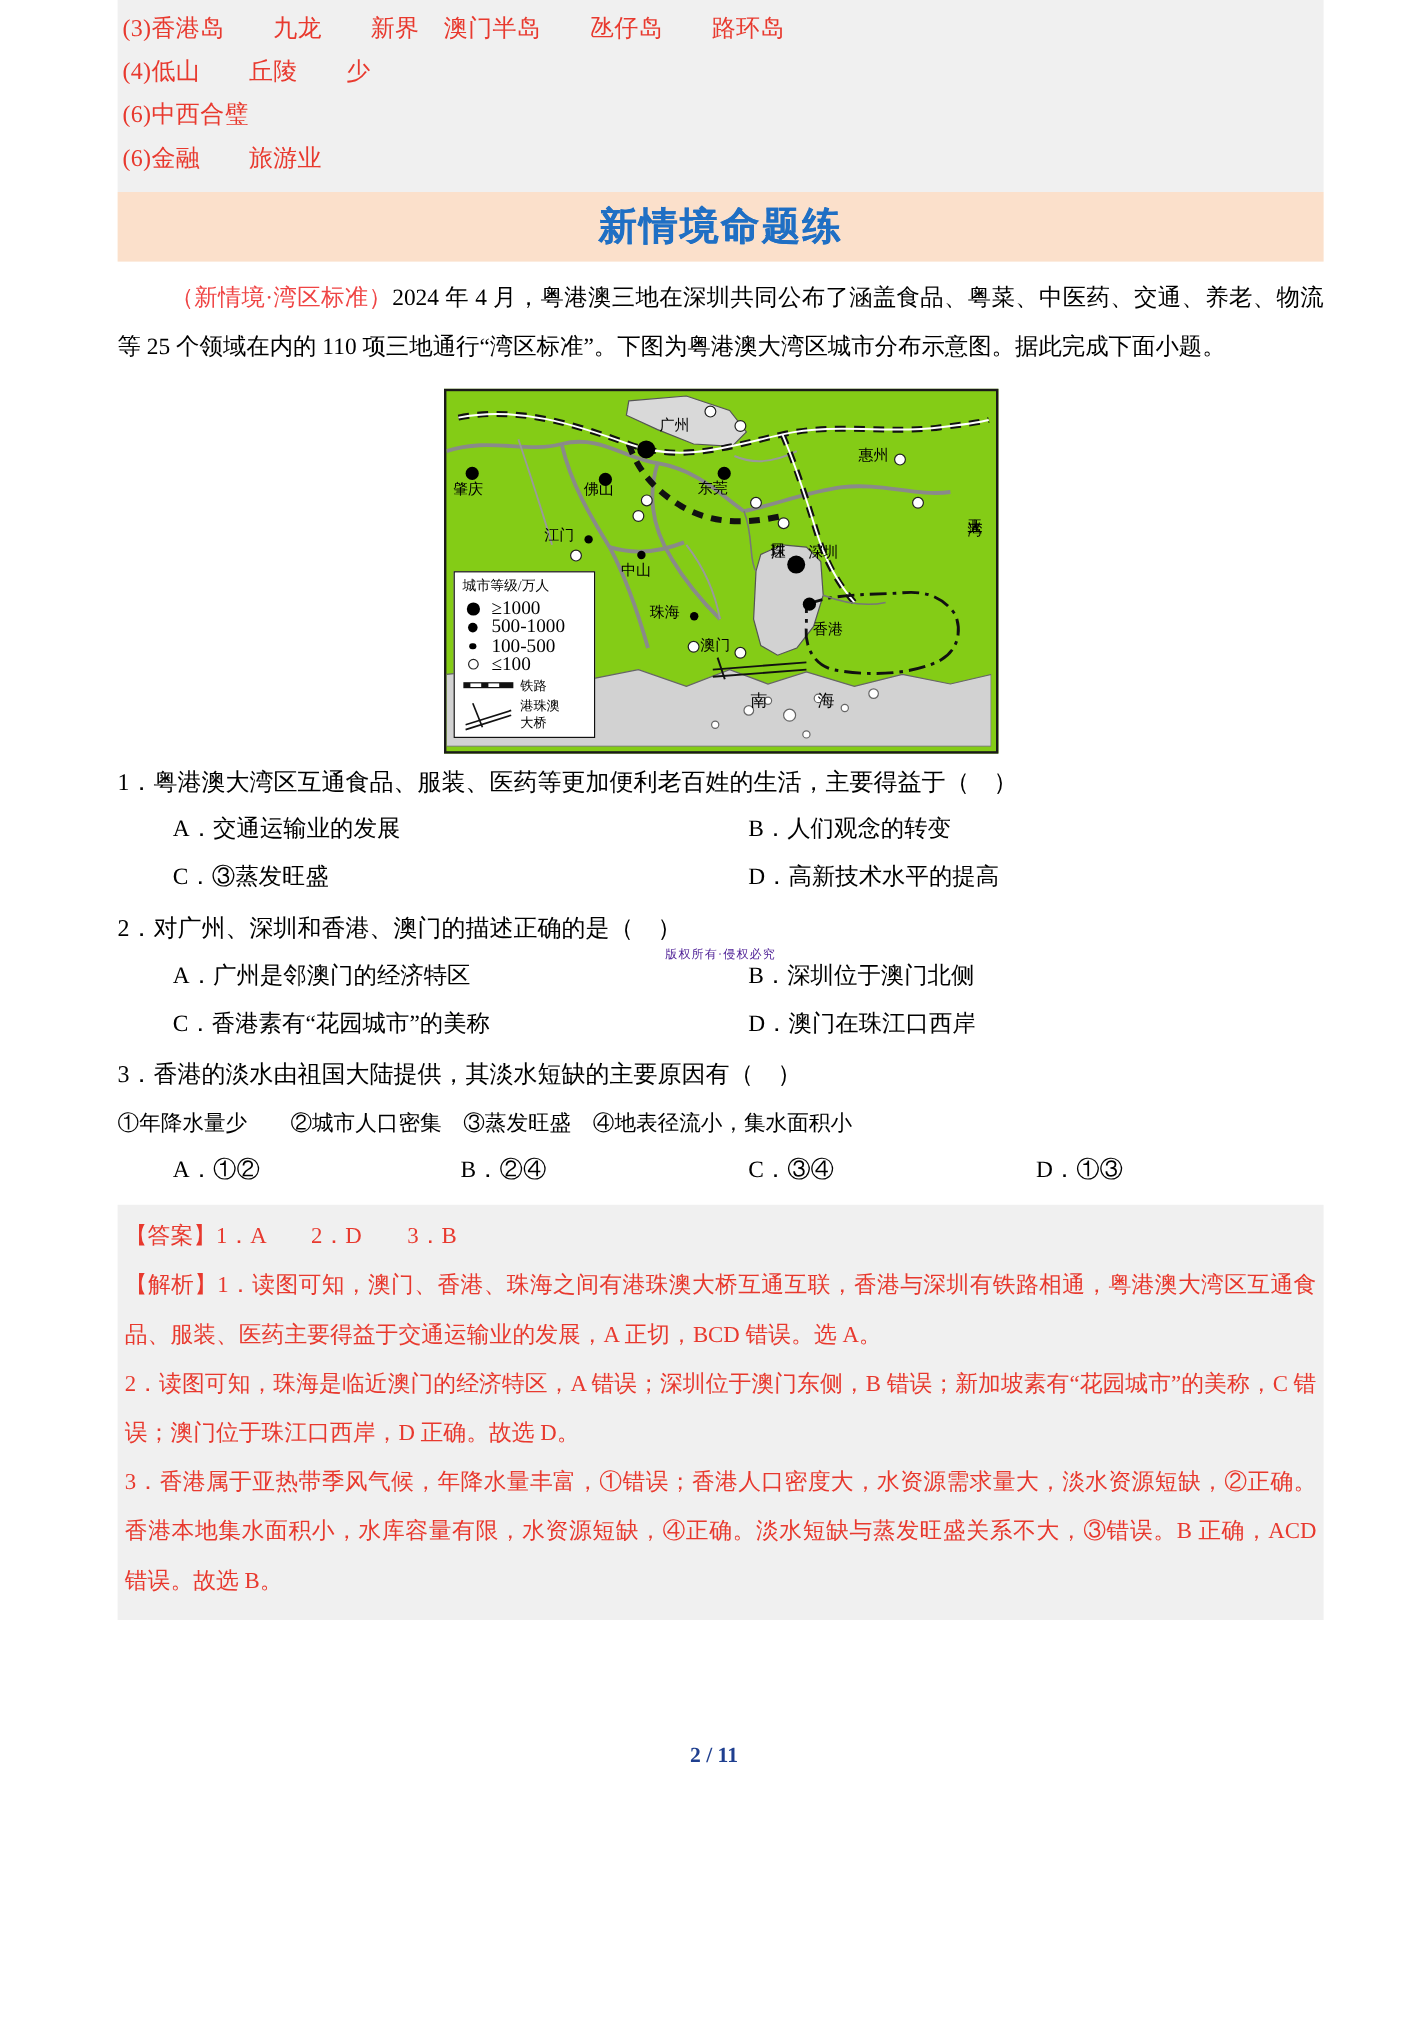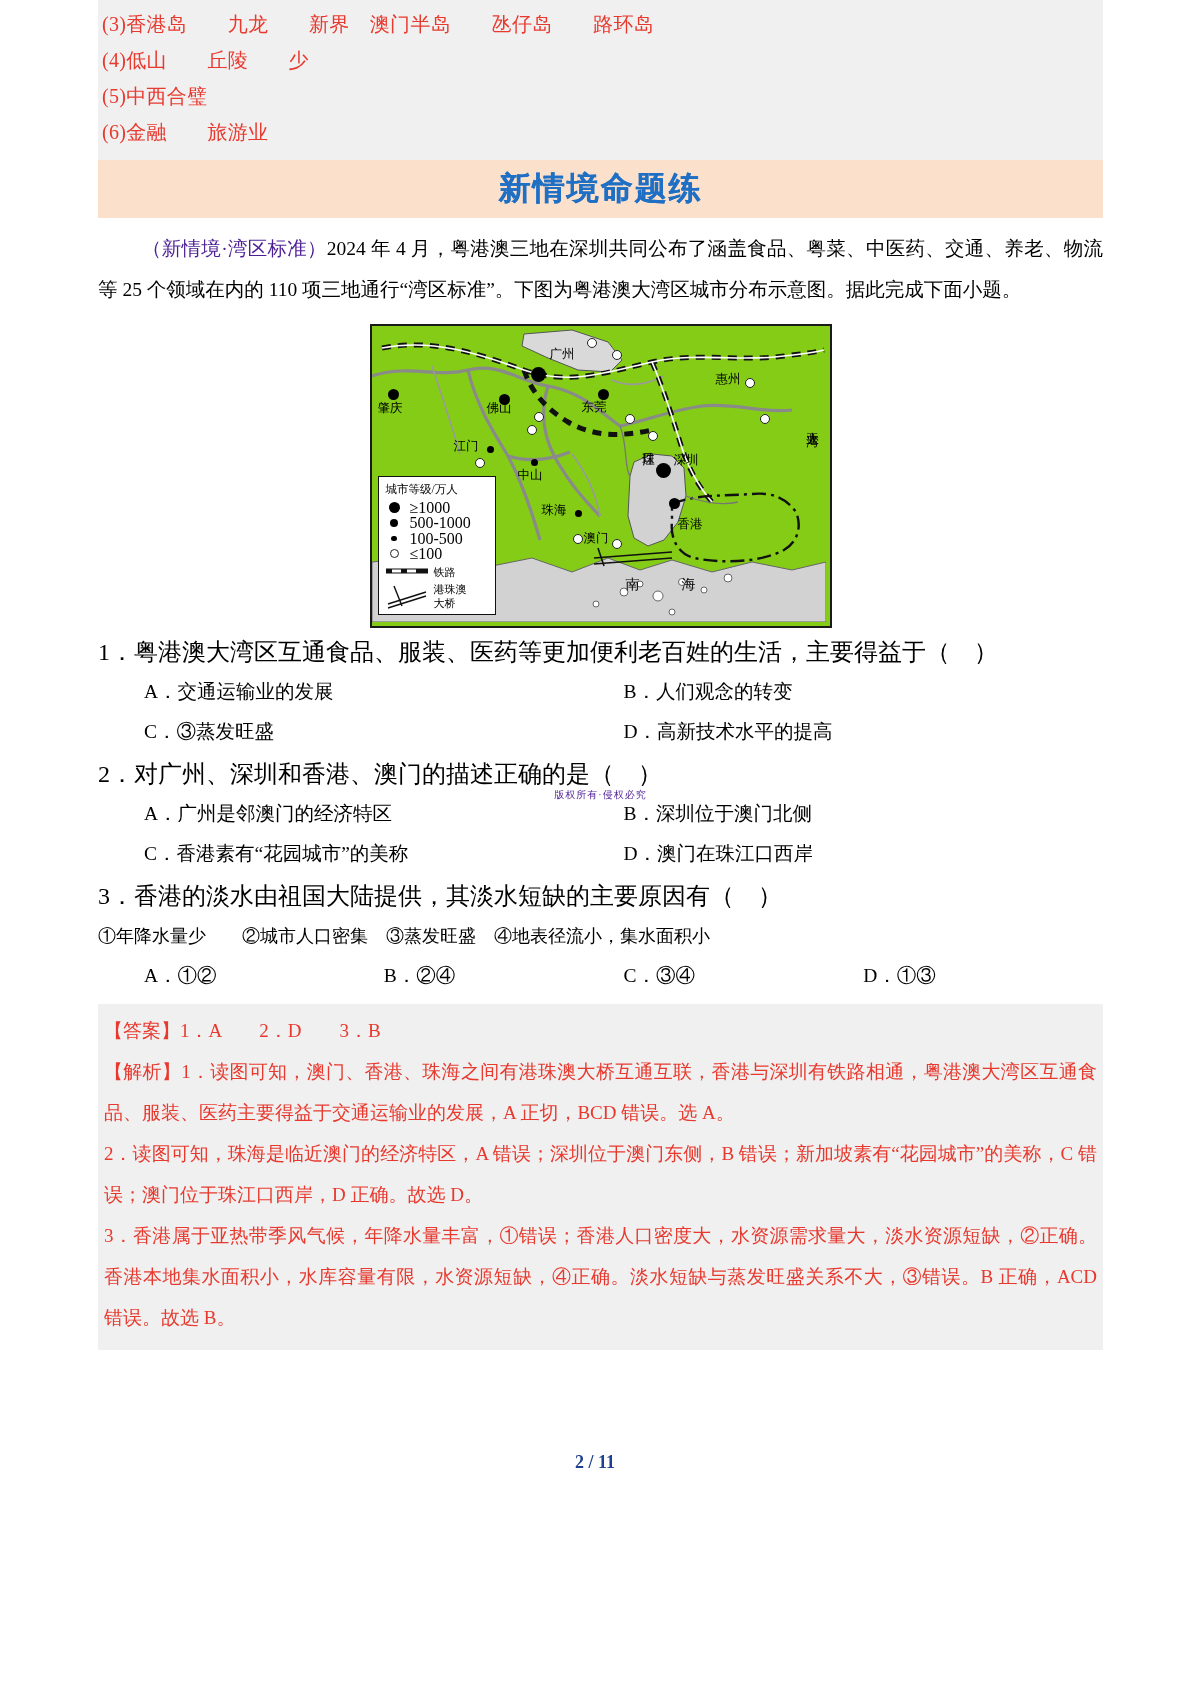--- a/index.html
+++ b/index.html
@@ -51,21 +51,21 @@
   }
 
   
   .intro{
     font-size:19.5px;
     line-height:41px;
     text-align:justify;
     margin-top:10px;
     text-indent:44px;
   }
-  .intro .tag{color:#4c1d95;}
+  .intro .tag{color:#ef4444;}
 
   
   .map-wrap{
     margin:14px 0 4px 0;
     display:flex;justify-content:center;
     position:relative;
   }
   .map-box{
     position:relative;
     width:458px;height:300px;
@@ -116,21 +116,21 @@
   .legend-row .txt{font-size:16px;}
   .sym .c1{width:11px;height:11px;border-radius:50%;background:#000;}
   .sym .c2{width:8.5px;height:8.5px;border-radius:50%;background:#000;}
   .sym .c3{width:5.5px;height:5.5px;border-radius:50%;background:#000;}
   .sym .c4{width:7px;height:7px;border-radius:50%;background:#fff;border:1.2px solid #222;}
   .legend-line{display:flex;align-items:flex-start;gap:6px;margin-top:3px;}
   .legend-line .txt{font-size:11px;line-height:14px;}
 
   
   .q{
-    font-size:24px;
+    font-size:20px;
     line-height:40px;
     margin-top:2px;
   }
   .q-stem{white-space:nowrap;}
   .opts{
     display:flex;
     font-size:19.5px;
     line-height:40px;
     padding-left:46px;
   }
@@ -165,21 +165,21 @@
 
 <div class="page">
 
   <div class="stray"></div>
 
   <div class="content">
 
     <div class="answer-band">
       <div class="ln">(3)香港岛　　九龙　　新界　澳门半岛　　氹仔岛　　路环岛</div>
       <div class="ln">(4)低山　　丘陵　　少</div>
-      <div class="ln">(5)中西合璧</div>
+      <div class="ln">(6)中西合璧</div>
       <div class="ln">(6)金融　　旅游业</div>
     </div>
 
     <div class="banner">
       <div class="banner-title">新情境命题练</div>
     </div>
 
     <div class="intro"><span class="tag">（新情境·湾区标准）</span><span>2024 年 4 月，粤港澳三地在深圳共同公布了涵盖食品、粤菜、中医药、交通、养老、物流等 25 个领域在内的 110 项三地通行“湾区标准”。下图为粤港澳大湾区城市分布示意图。据此完成下面小题。</span></div>
 
     <div class="map-wrap">

